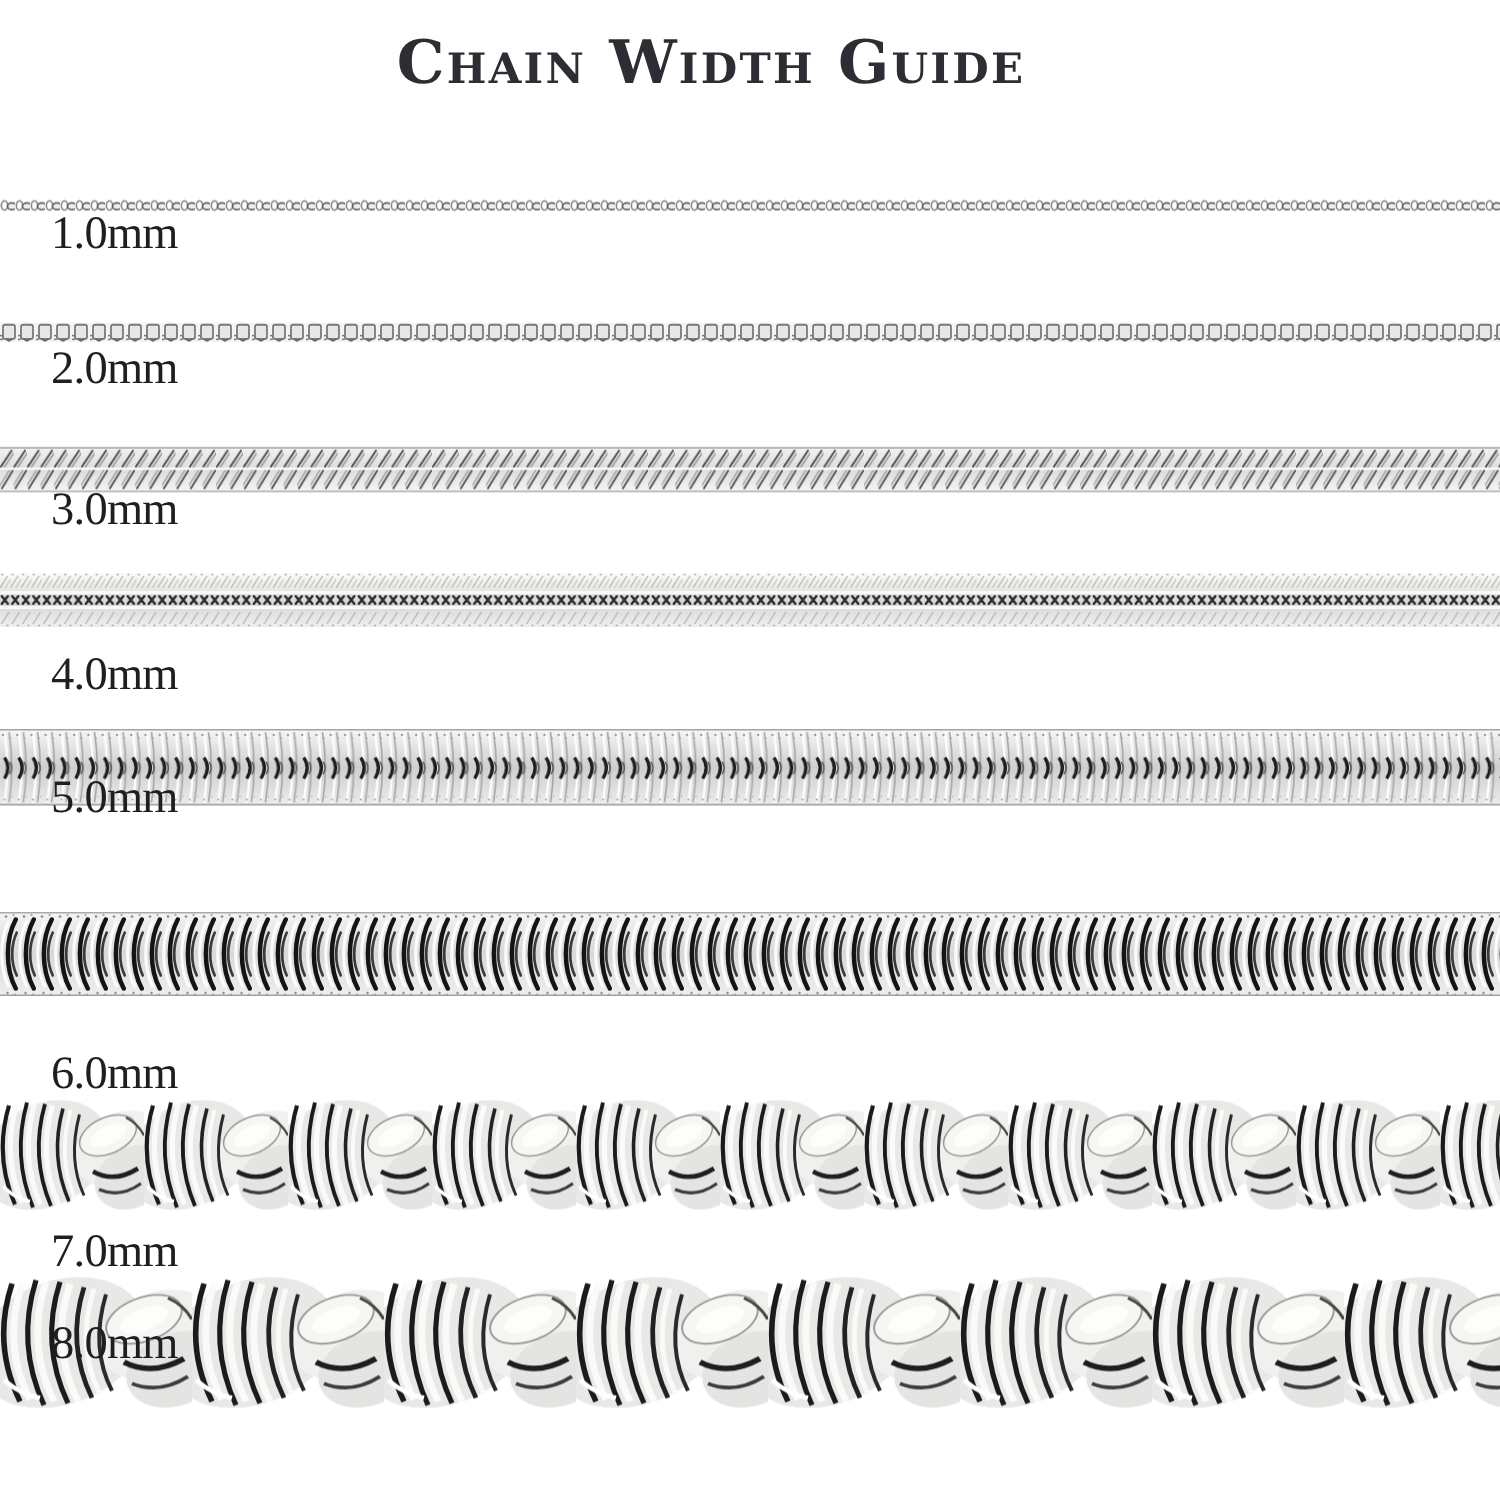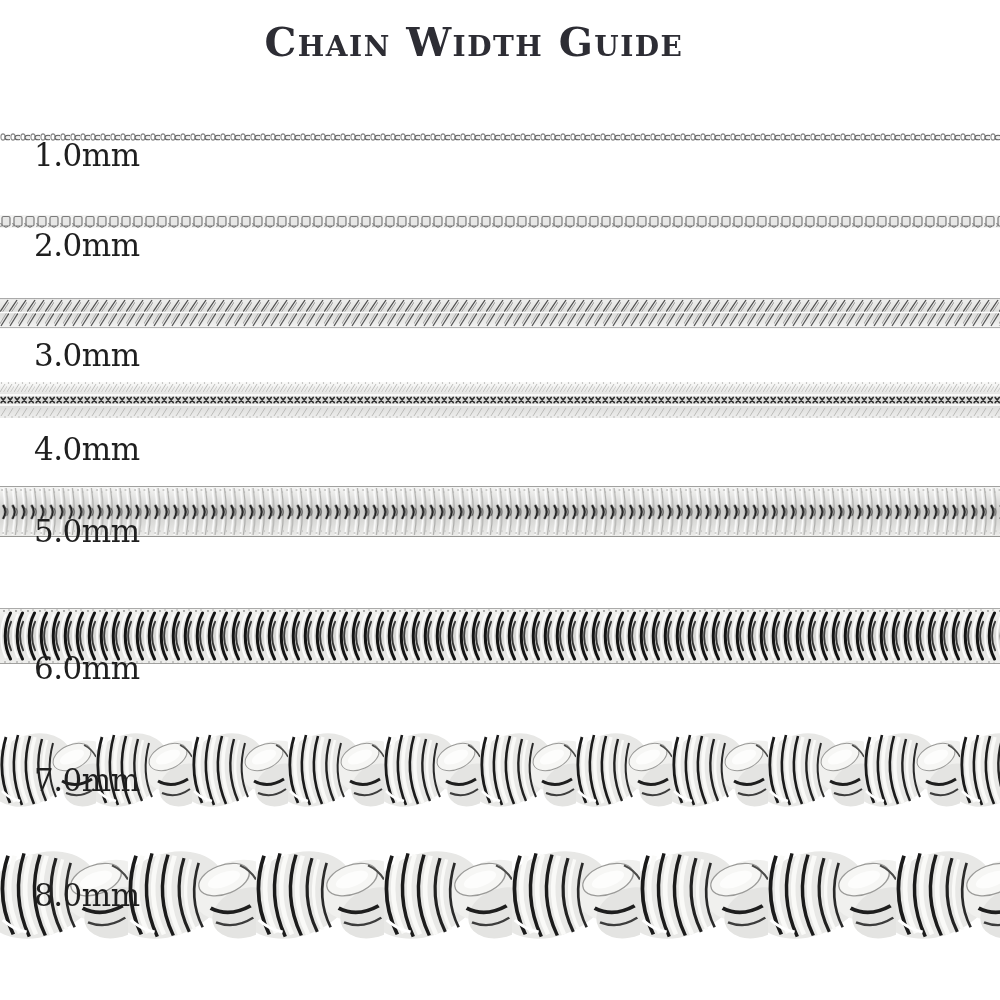--- a/index.html
+++ b/index.html
@@ -23,20 +23,21 @@
   }
   .chain-row{position:absolute;left:0;width:1000px;}
   .chain-row svg{display:block;}
   .size-label{
     position:absolute;
     left:34px;
     font-size:31px;
     letter-spacing:-0.5px;
     line-height:36px;
     color:#1f1f1f;
+    font-family:Liberation Serif, serif;
   }
 </style>
 </head>
 <body>
 
 <svg width="0" height="0" style="position:absolute" aria-hidden="true">
   <defs>
     <linearGradient id="gS3" x1="0" y1="0" x2="0" y2="1">
       <stop offset="0" stop-color="#f2f2f1"></stop>
         <stop offset="0.5" stop-color="#dcdcda"></stop>
@@ -165,49 +166,49 @@
         <rect width="1000" height="18" fill="url(#p2)"></rect>
       </svg>
   </div>
   <div class="size-label" style="top:227px">2.0mm</div>
 
   <div class="chain-row" style="top:297px">
     <svg width="1000" height="32">
         <rect width="1000" height="32" fill="url(#p3)"></rect>
       </svg>
   </div>
-  <div class="size-label" style="top:337px">3.0mm</div>
+  <div class="size-label" style="top:321px">3.0mm</div>
 
   <div class="chain-row" style="top:380px">
     <svg width="1000" height="40">
         <rect width="1000" height="40" fill="url(#p4)"></rect>
       </svg>
   </div>
   <div class="size-label" style="top:431px">4.0mm</div>
 
   <div class="chain-row" style="top:484px">
     <svg width="1000" height="55">
         <rect width="1000" height="55" fill="url(#p5)"></rect>
       </svg>
   </div>
   <div class="size-label" style="top:513px">5.0mm</div>
 
   <div class="chain-row" style="top:606px">
     <svg width="1000" height="60">
         <rect width="1000" height="60" fill="url(#p6)"></rect>
       </svg>
   </div>
-  <div class="size-label" style="top:650px">6.0mm</div>
+  <div class="size-label" style="top:697px">6.0mm</div>
 
   <div class="chain-row" style="top:733px">
     <svg width="1000" height="74">
         <rect width="1000" height="74" fill="url(#p7)"></rect>
       </svg>
   </div>
-  <div class="size-label" style="top:762px">7.0mm</div>
+  <div class="size-label" style="top:816px">7.0mm</div>
 
   <div class="chain-row" style="top:851px">
     <svg width="1000" height="88">
         <rect width="1000" height="88" fill="url(#p8)"></rect>
       </svg>
   </div>
   <div class="size-label" style="top:877px">8.0mm</div>
 
 </div>
 

